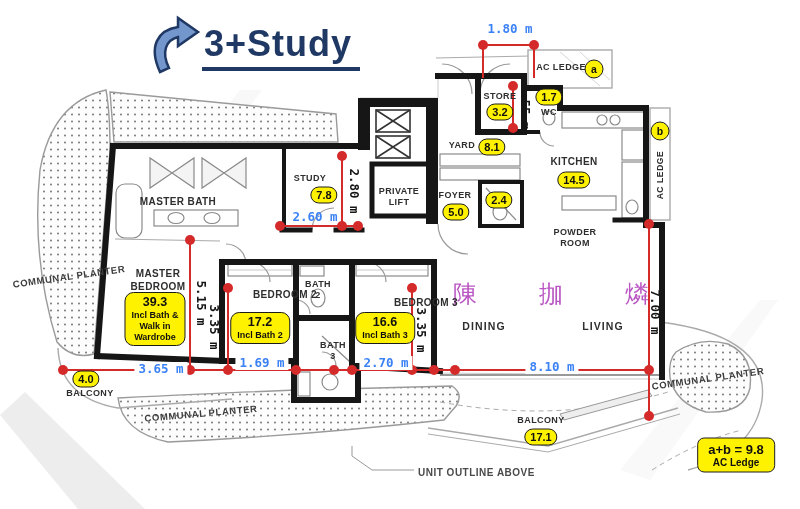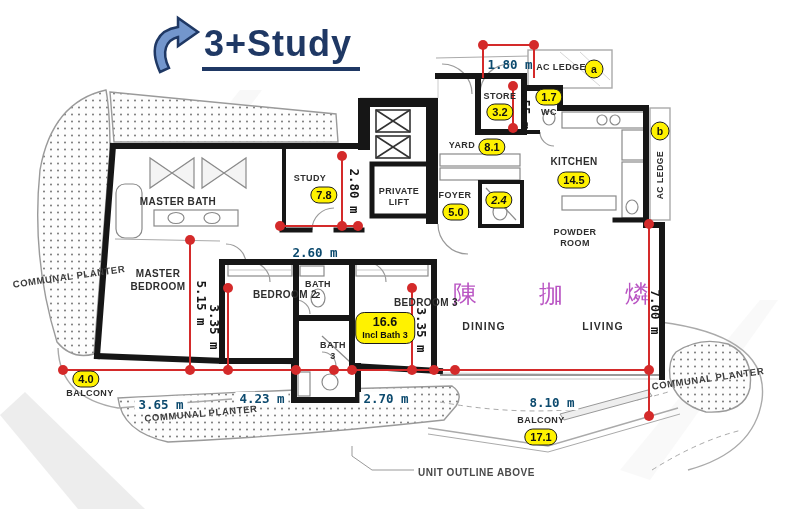--- a/index.html
+++ b/index.html
@@ -7,21 +7,21 @@
          font-family:"Liberation Sans",sans-serif;}
   #plan-svg{position:absolute;left:0;top:0;}
   .lbl{position:absolute;transform:translate(-50%,-50%);font:600 10px/1.25 "Liberation Sans",sans-serif;
        color:#2e2e2e;letter-spacing:.4px;text-align:center;white-space:nowrap;}
   .lbl .ln{display:block;}
   .sm{font-size:9px;}
   .wide{font-size:10.5px;letter-spacing:1.1px;}
   .plnt{position:absolute;transform:translate(-50%,-50%);font:600 9.5px/1.3 "Liberation Sans",sans-serif;
         color:#3d3d3d;letter-spacing:.6px;text-align:center;white-space:nowrap;}
   .dim{position:absolute;transform:translate(-50%,-50%);font:600 12.5px/14px "DejaVu Sans Mono",monospace;
-       color:#0c4a6e;white-space:nowrap;margin-top:36px;}
+       color:#3b82f6;white-space:nowrap;}
   .dim.bg{background:#fff;padding:0 4px;text-align:right;}
   .vdim{position:absolute;transform:translate(-50%,-50%) rotate(90deg);
         font:600 12.5px/14px "DejaVu Sans Mono",monospace;color:#151515;white-space:nowrap;}
   .vccw{position:absolute;transform:translate(-50%,-50%) rotate(-90deg);
         font:600 8.5px/10px "Liberation Sans",sans-serif;color:#2e2e2e;letter-spacing:.6px;white-space:nowrap;}
   .oval{position:absolute;transform:translate(-50%,-50%);background:#FFF200;border:1.5px solid #1c1c1c;
         border-radius:10px;padding:0 5px;font:bold 11px/15px "Liberation Sans",sans-serif;color:#101010;white-space:nowrap;}
   .abox{position:absolute;transform:translate(-50%,-50%);background:#FFF200;border:1.6px solid #1c1c1c;
         border-radius:9px;padding:2px 6px;text-align:center;color:#101010;white-space:nowrap;}
   .abox .num{display:block;font:bold 12.5px/15px "Liberation Sans",sans-serif;}
@@ -230,56 +230,66 @@
 
 <div class="dim" style="left:510px;top:29px;">1.80 m</div>
 <div class="vdim" style="left:525px;top:107px;">1.55 m</div>
 <div class="dim" style="left:315px;top:217px;">2.60 m</div>
 <div class="vdim" style="left:354px;top:191px;">2.80 m</div>
 <div class="vdim" style="left:201px;top:303px;">5.15 m</div>
 <div class="vdim" style="left:214px;top:327px;">3.35 m</div>
 <div class="vdim" style="left:421px;top:330px;">3.35 m</div>
 <div class="vdim" style="left:655px;top:312px;">7.00 m</div>
 <div class="dim bg" style="left:161px;top:369px;">3.65 m</div>
-<div class="dim bg" style="left:262px;top:363px;">4.23 m</div>
+<div class="dim bg" style="left:262px;top:363px;">1.69 m</div>
 <div class="dim bg" style="left:386px;top:363px;">2.70 m</div>
 <div class="dim bg" style="left:552px;top:367px;">8.10 m</div>
 
 <div class="lbl sm" style="left:561px;top:68px;">AC LEDGE</div>
 <div class="ctag" style="left:594px;top:69px;">a</div>
 <div class="lbl sm" style="left:500px;top:97px;">STORE</div>
 <div class="oval" style="left:500px;top:112px;">3.2</div>
 <div class="oval" style="left:549px;top:97px;">1.7</div>
 <div class="lbl sm" style="left:549px;top:113px;">WC</div>
 <div class="ctag" style="left:660px;top:131px;">b</div>
 <div class="vccw" style="left:660px;top:175px;">AC LEDGE</div>
 <div class="lbl" style="left:574px;top:162px;">KITCHEN</div>
 <div class="oval" style="left:574px;top:180px;">14.5</div>
 <div class="lbl sm" style="left:462px;top:146px;">YARD</div>
 <div class="oval" style="left:492px;top:147px;">8.1</div>
 <div class="lbl sm" style="left:455px;top:196px;">FOYER</div>
 <div class="oval" style="left:456px;top:212px;">5.0</div>
-<div class="oval" style="left:499px;top:200px;font-style:italic;">2.4</div>
+<div class="oval" style="left:499px;top:200px;">2.4</div>
 <div class="lbl sm" style="left:399px;top:197px;">
   <span class="ln">PRIVATE</span>
   <span class="ln">LIFT</span>
 </div>
 <div class="lbl sm" style="left:310px;top:179px;">STUDY</div>
 <div class="oval" style="left:324px;top:195px;">7.8</div>
 <div class="lbl" style="left:178px;top:202px;">MASTER BATH</div>
 <div class="lbl sm" style="left:575px;top:238px;">
   <span class="ln">POWDER</span>
   <span class="ln">ROOM</span>
 </div>
 
 <div class="lbl" style="left:158px;top:280px;">
   <span class="ln">MASTER</span>
   <span class="ln">BEDROOM</span>
 </div>
+<div class="abox" style="left:155px;top:319px;">
+  <span class="num">39.3</span>
+  <span class="nt">Incl Bath &amp;</span>
+  <span class="nt">Walk in</span>
+  <span class="nt">Wardrobe</span>
+</div>
 <div class="lbl" style="left:259px;top:295px;margin-left:26px;">BEDROOM 2</div>
+<div class="abox" style="left:260px;top:328px;">
+  <span class="num">17.2</span>
+  <span class="nt">Incl Bath 2</span>
+</div>
 <div class="lbl sm" style="left:318px;top:290px;">
   <span class="ln">BATH</span>
   <span class="ln">2</span>
 </div>
 <div class="lbl sm" style="left:333px;top:351px;">
   <span class="ln">BATH</span>
   <span class="ln">3</span>
 </div>
 <div class="lbl" style="left:386px;top:303px;margin-left:40px;">BEDROOM 3</div>
 <div class="abox" style="left:385px;top:328px;">
@@ -301,14 +311,18 @@
   <span class="ln">PLANTER</span>
 </div>
 <div class="plnt" style="left:708px;top:379px;transform:translate(-50%,-50%) rotate(-8deg);">
   <span class="ln">COMMUNAL</span>
   <span class="ln">PLANTER</span>
 </div>
 <div class="lbl sm" style="left:541px;top:421px;">BALCONY</div>
 <div class="oval" style="left:541px;top:437px;">17.1</div>
 
 <div id="unit-outline-lbl">UNIT OUTLINE ABOVE</div>
+<div class="totbox" style="left:736px;top:455px;">
+  <span class="l1">a+b = 9.8</span>
+  <span class="l2">AC Ledge</span>
+</div>
 
 </div>
 
 </body></html>

